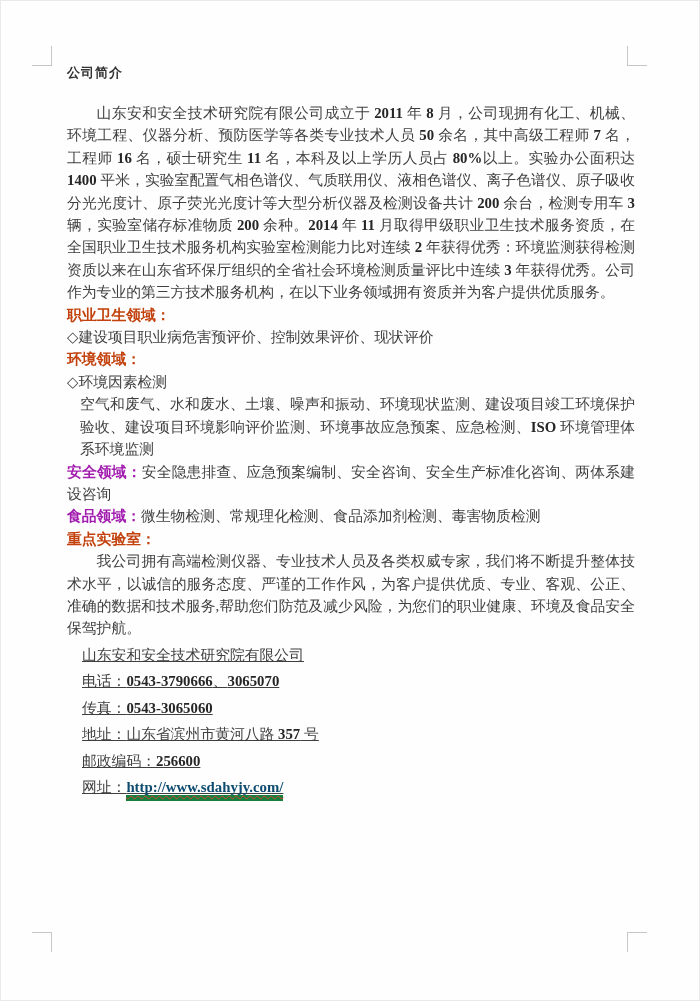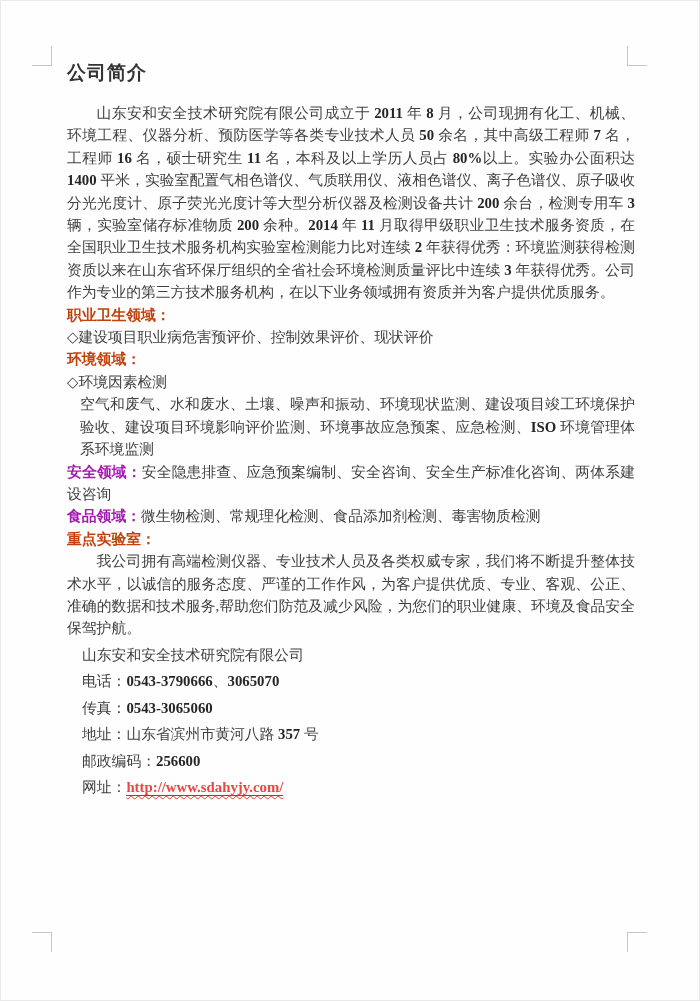--- a/index.html
+++ b/index.html
@@ -18,35 +18,35 @@
   .mark.tr{left:626px;top:45px;border-left:1px solid #c6c6c6;border-bottom:1px solid #c6c6c6;}
   .mark.bl{left:31px;top:931px;border-right:1px solid #c6c6c6;border-top:1px solid #c6c6c6;}
   .mark.br{left:626px;top:931px;border-left:1px solid #c6c6c6;border-top:1px solid #c6c6c6;}
 
   .content{
     position:absolute;left:66px;top:60px;width:568px;
     font-size:14.8px;line-height:22.4px;text-align:justify;
     letter-spacing:0;
   }
   .doc-title{
-    margin:0 0 17px 0;font-size:19px;line-height:24px;
+    margin:0 0 17px 0;font-size:13px;line-height:24px;
     font-weight:bold;color:#333;letter-spacing:1px;text-align:left;
   }
   .p{margin:0;}
   .p.indent{text-indent:2em;}
   .p.block{padding-left:13px;}
   .h{margin:0;font-weight:bold;color:#c2410c;}
   .lbl{font-weight:bold;color:#a21caf;}
   
   .lat{font-family:"Liberation Serif","DejaVu Serif",serif;font-weight:bold;color:#262626;}
-  .contact{margin-top:2px;padding-left:15px;line-height:26.5px;text-align:left;}
+  .contact{margin-top:2px;padding-left:15px;line-height:26.5px;text-align:left;text-decoration:underline;}
   .cline{white-space:nowrap;}
   .url{
-    color:#ef4444;cursor:pointer;
-    border-bottom:1px solid #15803d;
+    color:#0c4a6e;cursor:pointer;
+    border-bottom:6px solid #15803d;
     text-decoration:underline wavy #da4030;
     text-decoration-thickness:1px;
     text-underline-offset:3px;
     text-decoration-skip-ink:none;
   }
 </style>
 </head>
 <body>
 
 <div class="page">

